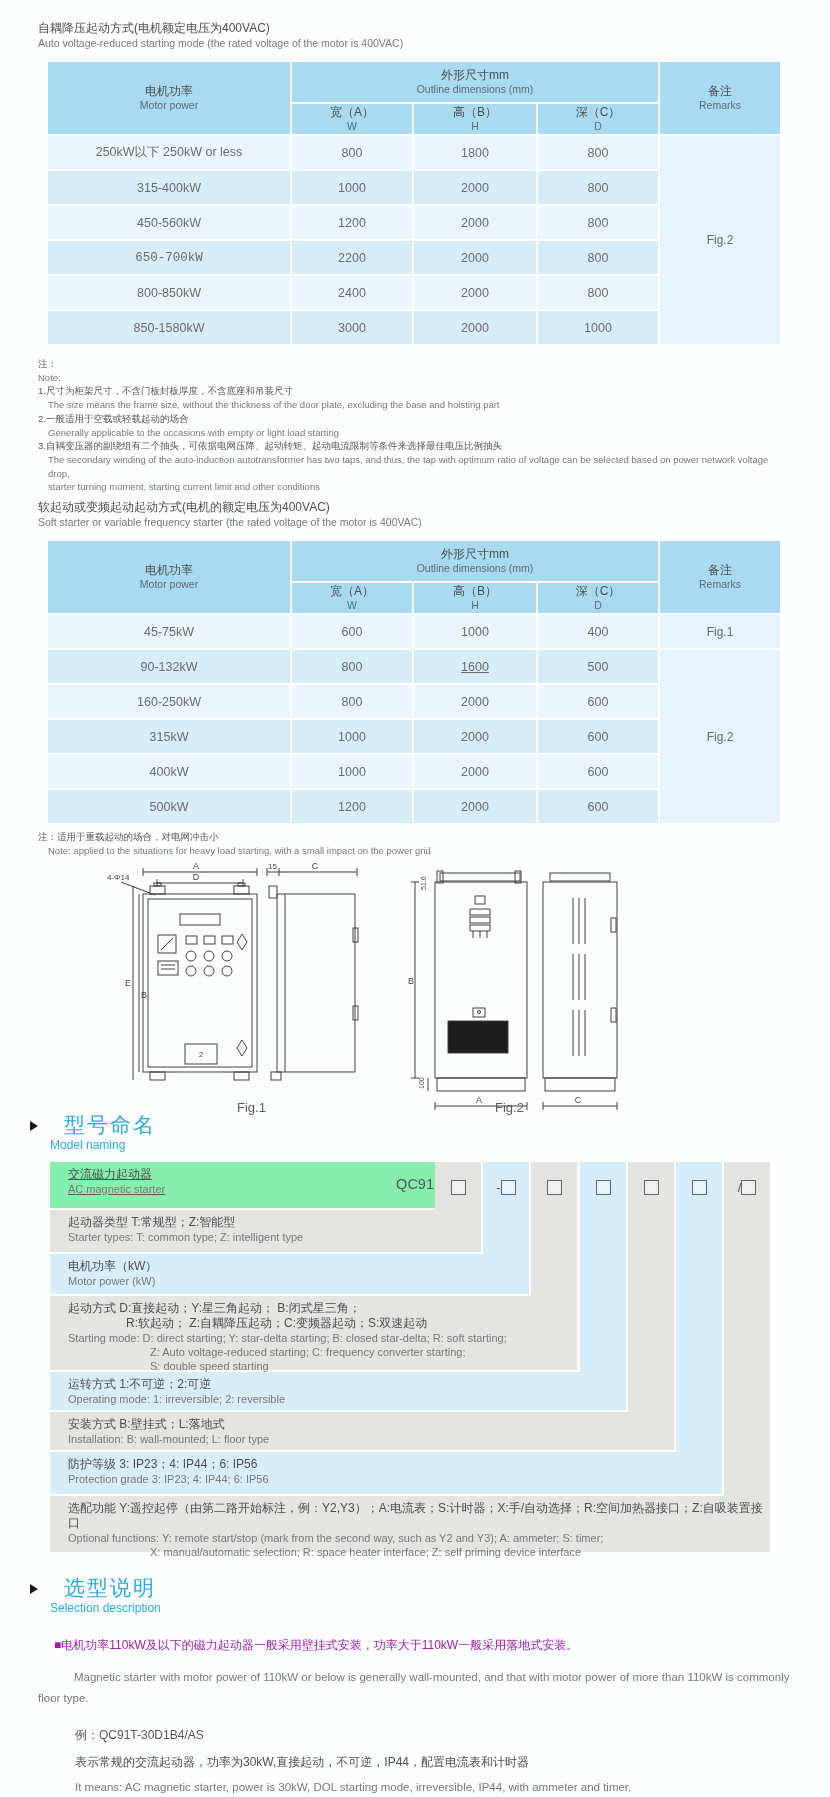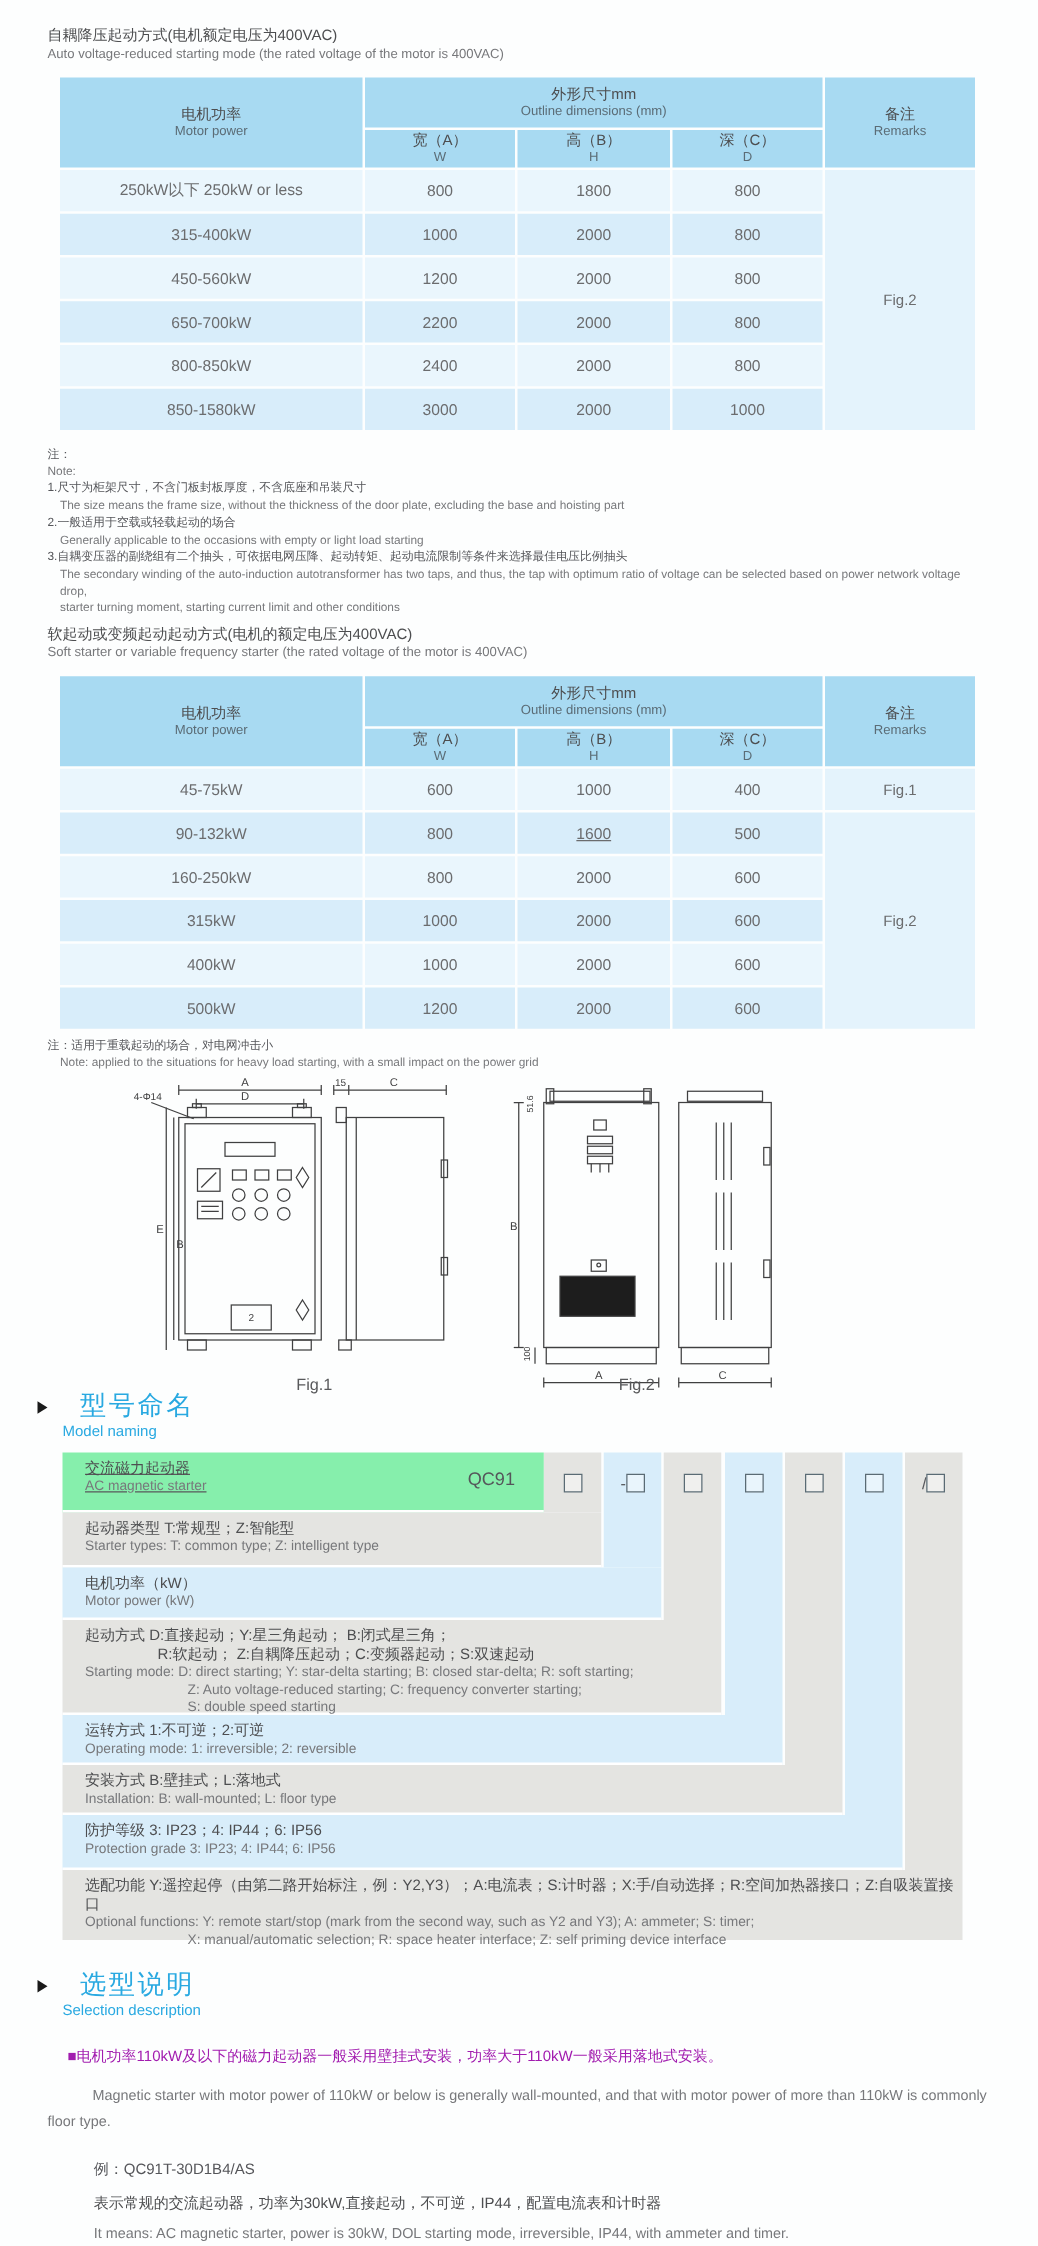--- a/index.html
+++ b/index.html
@@ -55,21 +55,21 @@
   .bgG{background:#e4e4e1;}
   .bgB{background:#d8edfa;}
   .r0{height:48px;width:385px;background:#86efac;text-decoration:underline;}
   .r1{height:44px;width:431px;}
   .r2{height:42px;width:479px;}
   .r3{height:76px;width:527px;}
   .r4{height:40px;width:576px;}
   .r5{height:40px;width:624px;}
   .r6{height:44px;width:672px;}
   .r7{height:56px;width:720px;border-bottom:none;}
-  .code{position:absolute;left:312px;top:14px;width:50px;text-align:right;
+  .code{position:absolute;left:334px;top:14px;width:50px;text-align:right;
         font-size:14.5px;color:#55565a;}
   .strip{position:absolute;top:0;width:46px;}
   .slot{position:absolute;top:16px;left:0;width:46px;text-align:center;white-space:nowrap;}
   .pfx{font-size:13px;color:#55565a;vertical-align:middle;}
   .mbox{display:inline-block;width:13px;height:13px;border:1px solid #5a6b74;
         background:rgba(255,255,255,0.45);vertical-align:middle;}
   .s1{left:385px;height:48px;}
   .s2{left:433px;height:92px;}
   .s3{left:481px;height:134px;}
   .s4{left:530px;height:210px;}
@@ -126,21 +126,21 @@
     <div class="cell dc row-a" style="grid-row:3;">1800</div>
     <div class="cell dc row-a" style="grid-row:3;">800</div>
     <div class="cell dc row-b" style="grid-row:4;">315-400kW</div>
     <div class="cell dc row-b" style="grid-row:4;">1000</div>
     <div class="cell dc row-b" style="grid-row:4;">2000</div>
     <div class="cell dc row-b" style="grid-row:4;">800</div>
     <div class="cell dc row-a" style="grid-row:5;">450-560kW</div>
     <div class="cell dc row-a" style="grid-row:5;">1200</div>
     <div class="cell dc row-a" style="grid-row:5;">2000</div>
     <div class="cell dc row-a" style="grid-row:5;">800</div>
-    <div class="cell dc row-b" style="grid-row:6;">650-700kW</div>
+    <div class="cell dc row-b" style="grid-row:6;font-family:Liberation Mono, monospace;">650-700kW</div>
     <div class="cell dc row-b" style="grid-row:6;">2200</div>
     <div class="cell dc row-b" style="grid-row:6;">2000</div>
     <div class="cell dc row-b" style="grid-row:6;">800</div>
     <div class="cell dc row-a" style="grid-row:7;">800-850kW</div>
     <div class="cell dc row-a" style="grid-row:7;">2400</div>
     <div class="cell dc row-a" style="grid-row:7;">2000</div>
     <div class="cell dc row-a" style="grid-row:7;">800</div>
     <div class="cell dc row-b" style="grid-row:8;">850-1580kW</div>
     <div class="cell dc row-b" style="grid-row:8;">3000</div>
     <div class="cell dc row-b" style="grid-row:8;">2000</div>

